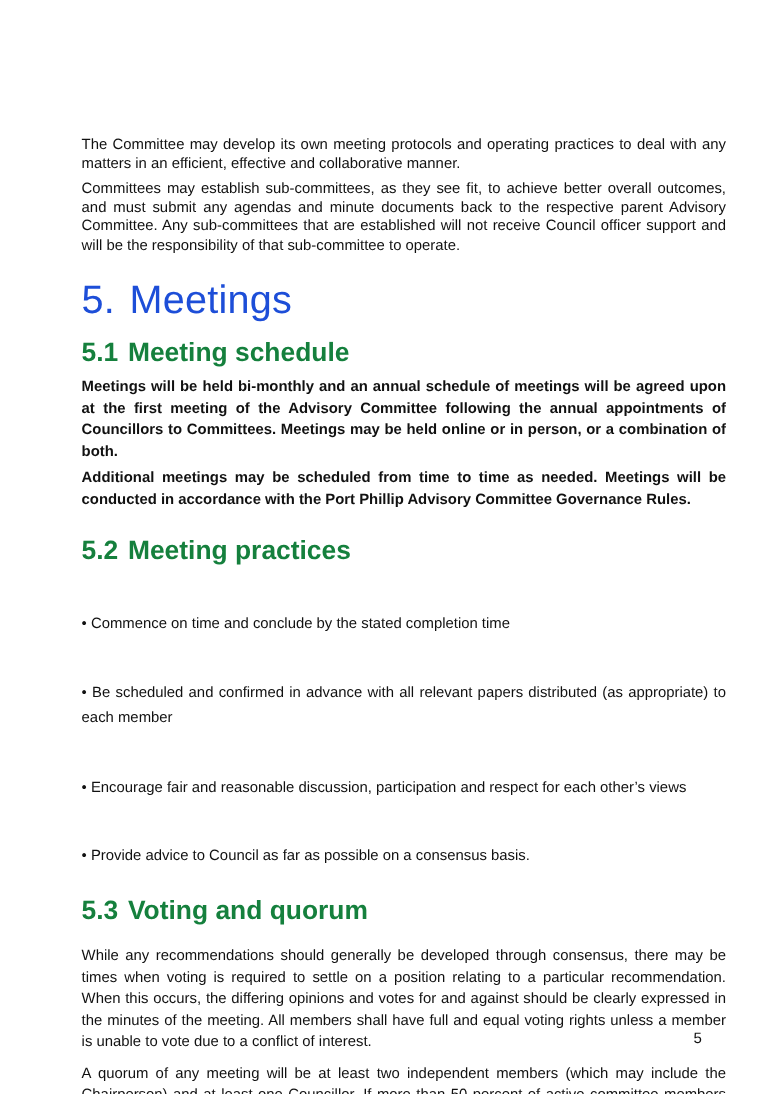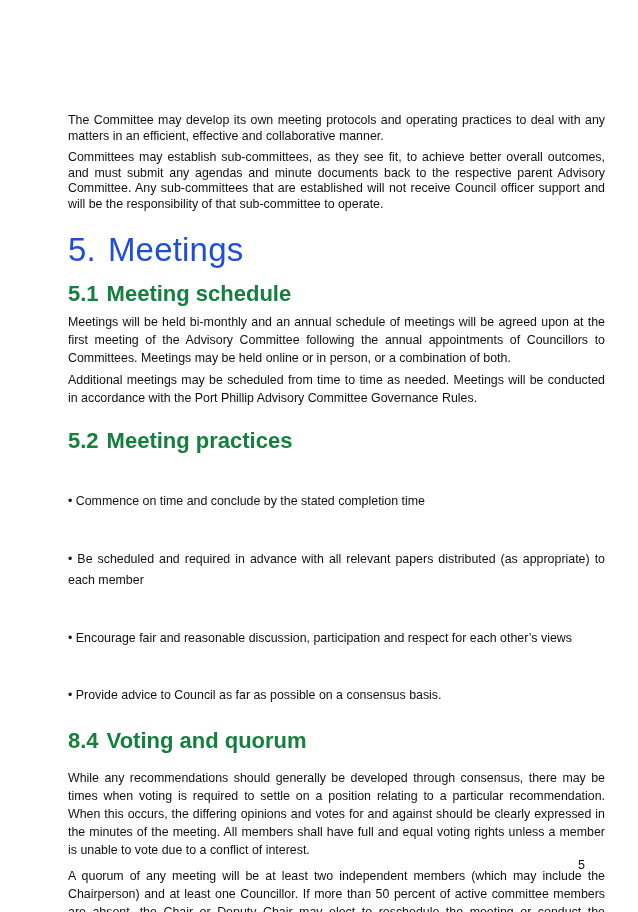--- a/index.html
+++ b/index.html
@@ -70,36 +70,36 @@
 <div class="page">
 
   <div class="tight">
     <p>The Committee may develop its own meeting protocols and operating practices to deal with any matters in an efficient, effective and collaborative manner.</p>
     <p class="para-gap">Committees may establish sub-committees, as they see fit, to achieve better overall outcomes, and must submit any agendas and minute documents back to the respective parent Advisory Committee. Any sub-committees that are established will not receive Council officer support and will be the responsibility of that sub-committee to operate.</p>
   </div>
 
   <h1 style="margin-top:18px;"><span class="num">5.</span><span>Meetings</span></h1>
 
   <h2 style="margin-top:10px;"><span class="num">5.1</span><span>Meeting schedule</span></h2>
-  <div class="sec-body" style="margin-top:5px;">
+  <div class="sec-body" style="margin-top:5px;font-weight:bold;">
     <p>Meetings will be held bi-monthly and an annual schedule of meetings will be agreed upon at the first meeting of the Advisory Committee following the annual appointments of Councillors to Committees. Meetings may be held online or in person, or a combination of both.</p>
     <p style="margin-top:4px;">Additional meetings may be scheduled from time to time as needed. Meetings will be conducted in accordance with the Port Phillip Advisory Committee Governance Rules.</p>
   </div>
 
   <h2 style="margin-top:20px;"><span class="num">5.2</span><span>Meeting practices</span></h2>
   <div class="sec-body" style="margin-top:4px;">
     <div class="bullets" style="margin-top:4px;">
       <div class="bullet">• Commence on time and conclude by the stated completion time</div>
-      <div class="bullet">• Be scheduled and required in advance with all relevant papers distributed (as appropriate) to each member</div>
+      <div class="bullet">• Be scheduled and confirmed in advance with all relevant papers distributed (as appropriate) to each member</div>
       <div class="bullet">• Encourage fair and reasonable discussion, participation and respect for each other’s views</div>
       <div class="bullet">• Provide advice to Council as far as possible on a consensus basis.</div>
     </div>
   </div>
 
-  <h2 style="margin-top:20px;"><span class="num">8.4</span><span>Voting and quorum</span></h2>
+  <h2 style="margin-top:20px;"><span class="num">5.3</span><span>Voting and quorum</span></h2>
   <div class="sec-body" style="margin-top:14px;">
     <p>While any recommendations should generally be developed through consensus, there may be times when voting is required to settle on a position relating to a particular recommendation. When this occurs, the differing opinions and votes for and against should be clearly expressed in the minutes of the meeting. All members shall have full and equal voting rights unless a member is unable to vote due to a conflict of interest.</p>
     <p style="margin-top:8px;">A quorum of any meeting will be at least two independent members (which may include the Chairperson) and at least one Councillor. If more than 50 percent of active committee members are absent, the Chair or Deputy Chair may elect to reschedule the meeting or conduct the meeting with present members, recording absences in the minutes.</p>
   </div>
 
 </div>
 
 <div class="page-number">5</div>
 
 </body></html>

